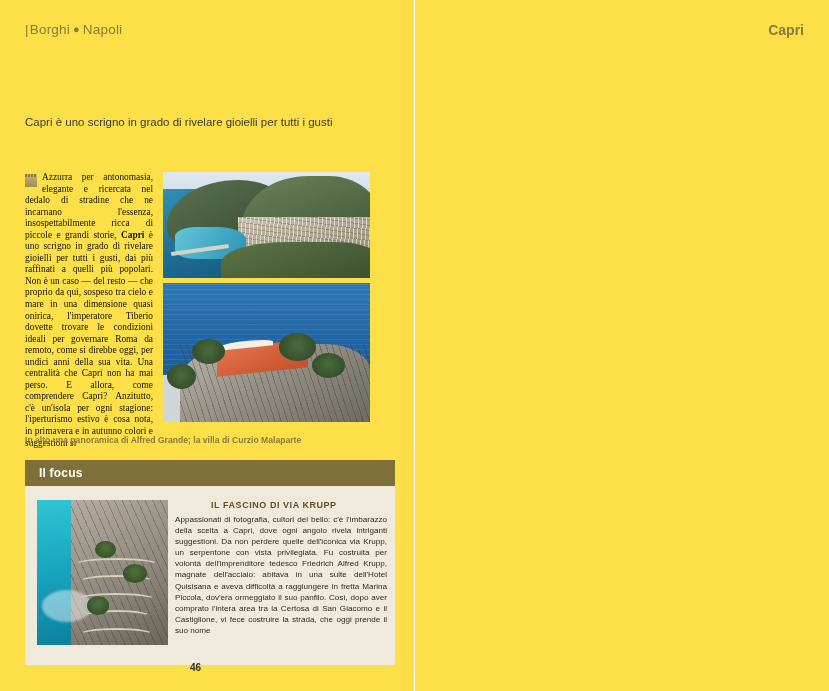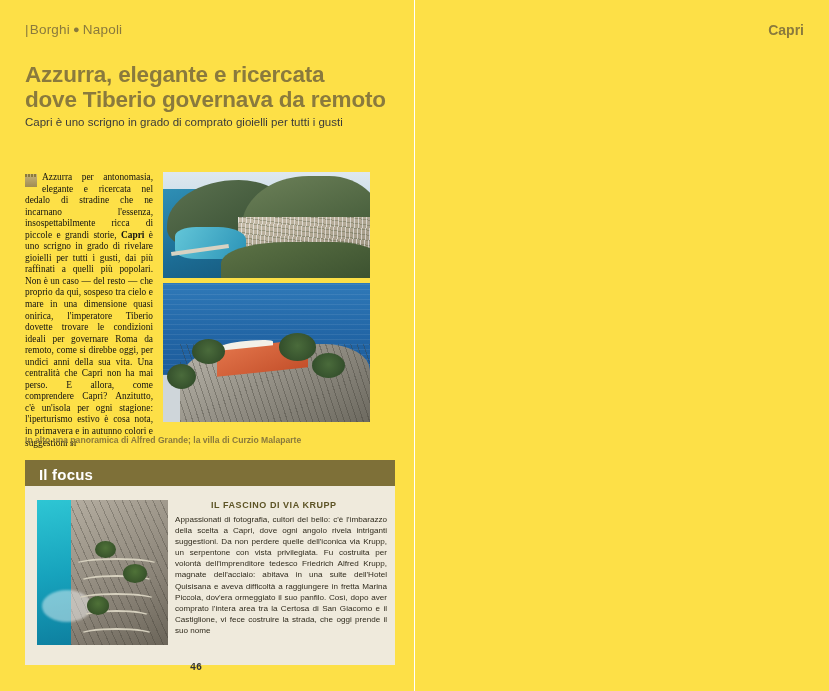--- a/index.html
+++ b/index.html
@@ -135,58 +135,54 @@
   }
 
   
   .focusbox{position:absolute;left:25px;top:460px;width:370px;height:205px;background:#efeadc;}
   .focus-head{
     position:absolute;left:0;top:0;width:370px;height:26px;background:#7e7038;
   }
   .focus-head span{
     position:absolute;left:14px;top:6px;
     font-family:"Liberation Sans",sans-serif;
-    font-size:15px;font-weight:bold;color:#ffffff;letter-spacing:.2px;
+    font-size:12px;font-weight:bold;color:#ffffff;letter-spacing:.2px;
   }
   .focus-kicker{
     position:absolute;left:175px;top:500px;width:215px;
     font-family:"Liberation Sans",sans-serif;
     font-size:9px;font-weight:bold;color:#5d5426;letter-spacing:.55px;padding-left:36px;
   }
   .focus-text{
     position:absolute;left:175px;top:514px;width:212px;
     font-family:"Liberation Sans",sans-serif;
     font-size:8.1px;line-height:11.1px;color:#2f2a1c;text-align:justify;
     -webkit-hyphens:auto;hyphens:auto;
   }
 
   
   .folio{
     position:absolute;top:662px;
-    font-family:Liberation Mono, monospace;
+    font-family:Liberation Sans, sans-serif;
     font-size:10px;font-weight:bold;color:#333;text-align:right;
   }
   .folio-l{left:190px;}
 </style>
 </head>
 <body>
 
 <div class="page page-left">
 
   <div class="runhead">
     <span class="bar">|</span><span>Borghi</span><span class="dot">●</span><span>Napoli</span>
   </div>
 
-  <div class="headline">
-    <div>Azzurra, elegante e ricercata</div>
-    <div>dove Tiberio governava da remoto</div>
-  </div>
 
   <div class="standfirst">
-    <div>Capri è uno scrigno in grado di comprato gioielli per tutti i gusti</div>
+    <div>Capri è uno scrigno in grado di rivelare gioielli per tutti i gusti</div>
   </div>
 
   <div class="bodycol col-l1 dropcap-wrap">
     <span class="dropcap"></span><span>Azzurra per antonomasia, elegante e ricercata nel dedalo di stradine che ne incarnano l'essenza, insospettabilmente ricca di piccole e grandi storie, <b>Capri</b> è uno scrigno in grado di rivelare gioielli per tutti i gusti, dai più raffinati a quelli più popolari. Non è un caso — del resto — che proprio da qui, sospeso tra cielo e mare in una dimensione quasi onirica, l'imperatore Tiberio dovette trovare le condizioni ideali per governare Roma da remoto, come si direbbe oggi, per undici anni della sua vita. Una centralità che Capri non ha mai perso. E allora, come comprendere Capri? Anzitutto, c'è un'isola per ogni stagione: l'iperturismo estivo è cosa nota, in primavera e in autunno colori e suggestioni si</span>
   </div>
 
   <div class="photo photo-marina">
     <div class="sky"></div>
     <div class="sea1"></div>
     <div class="hill1"></div>

